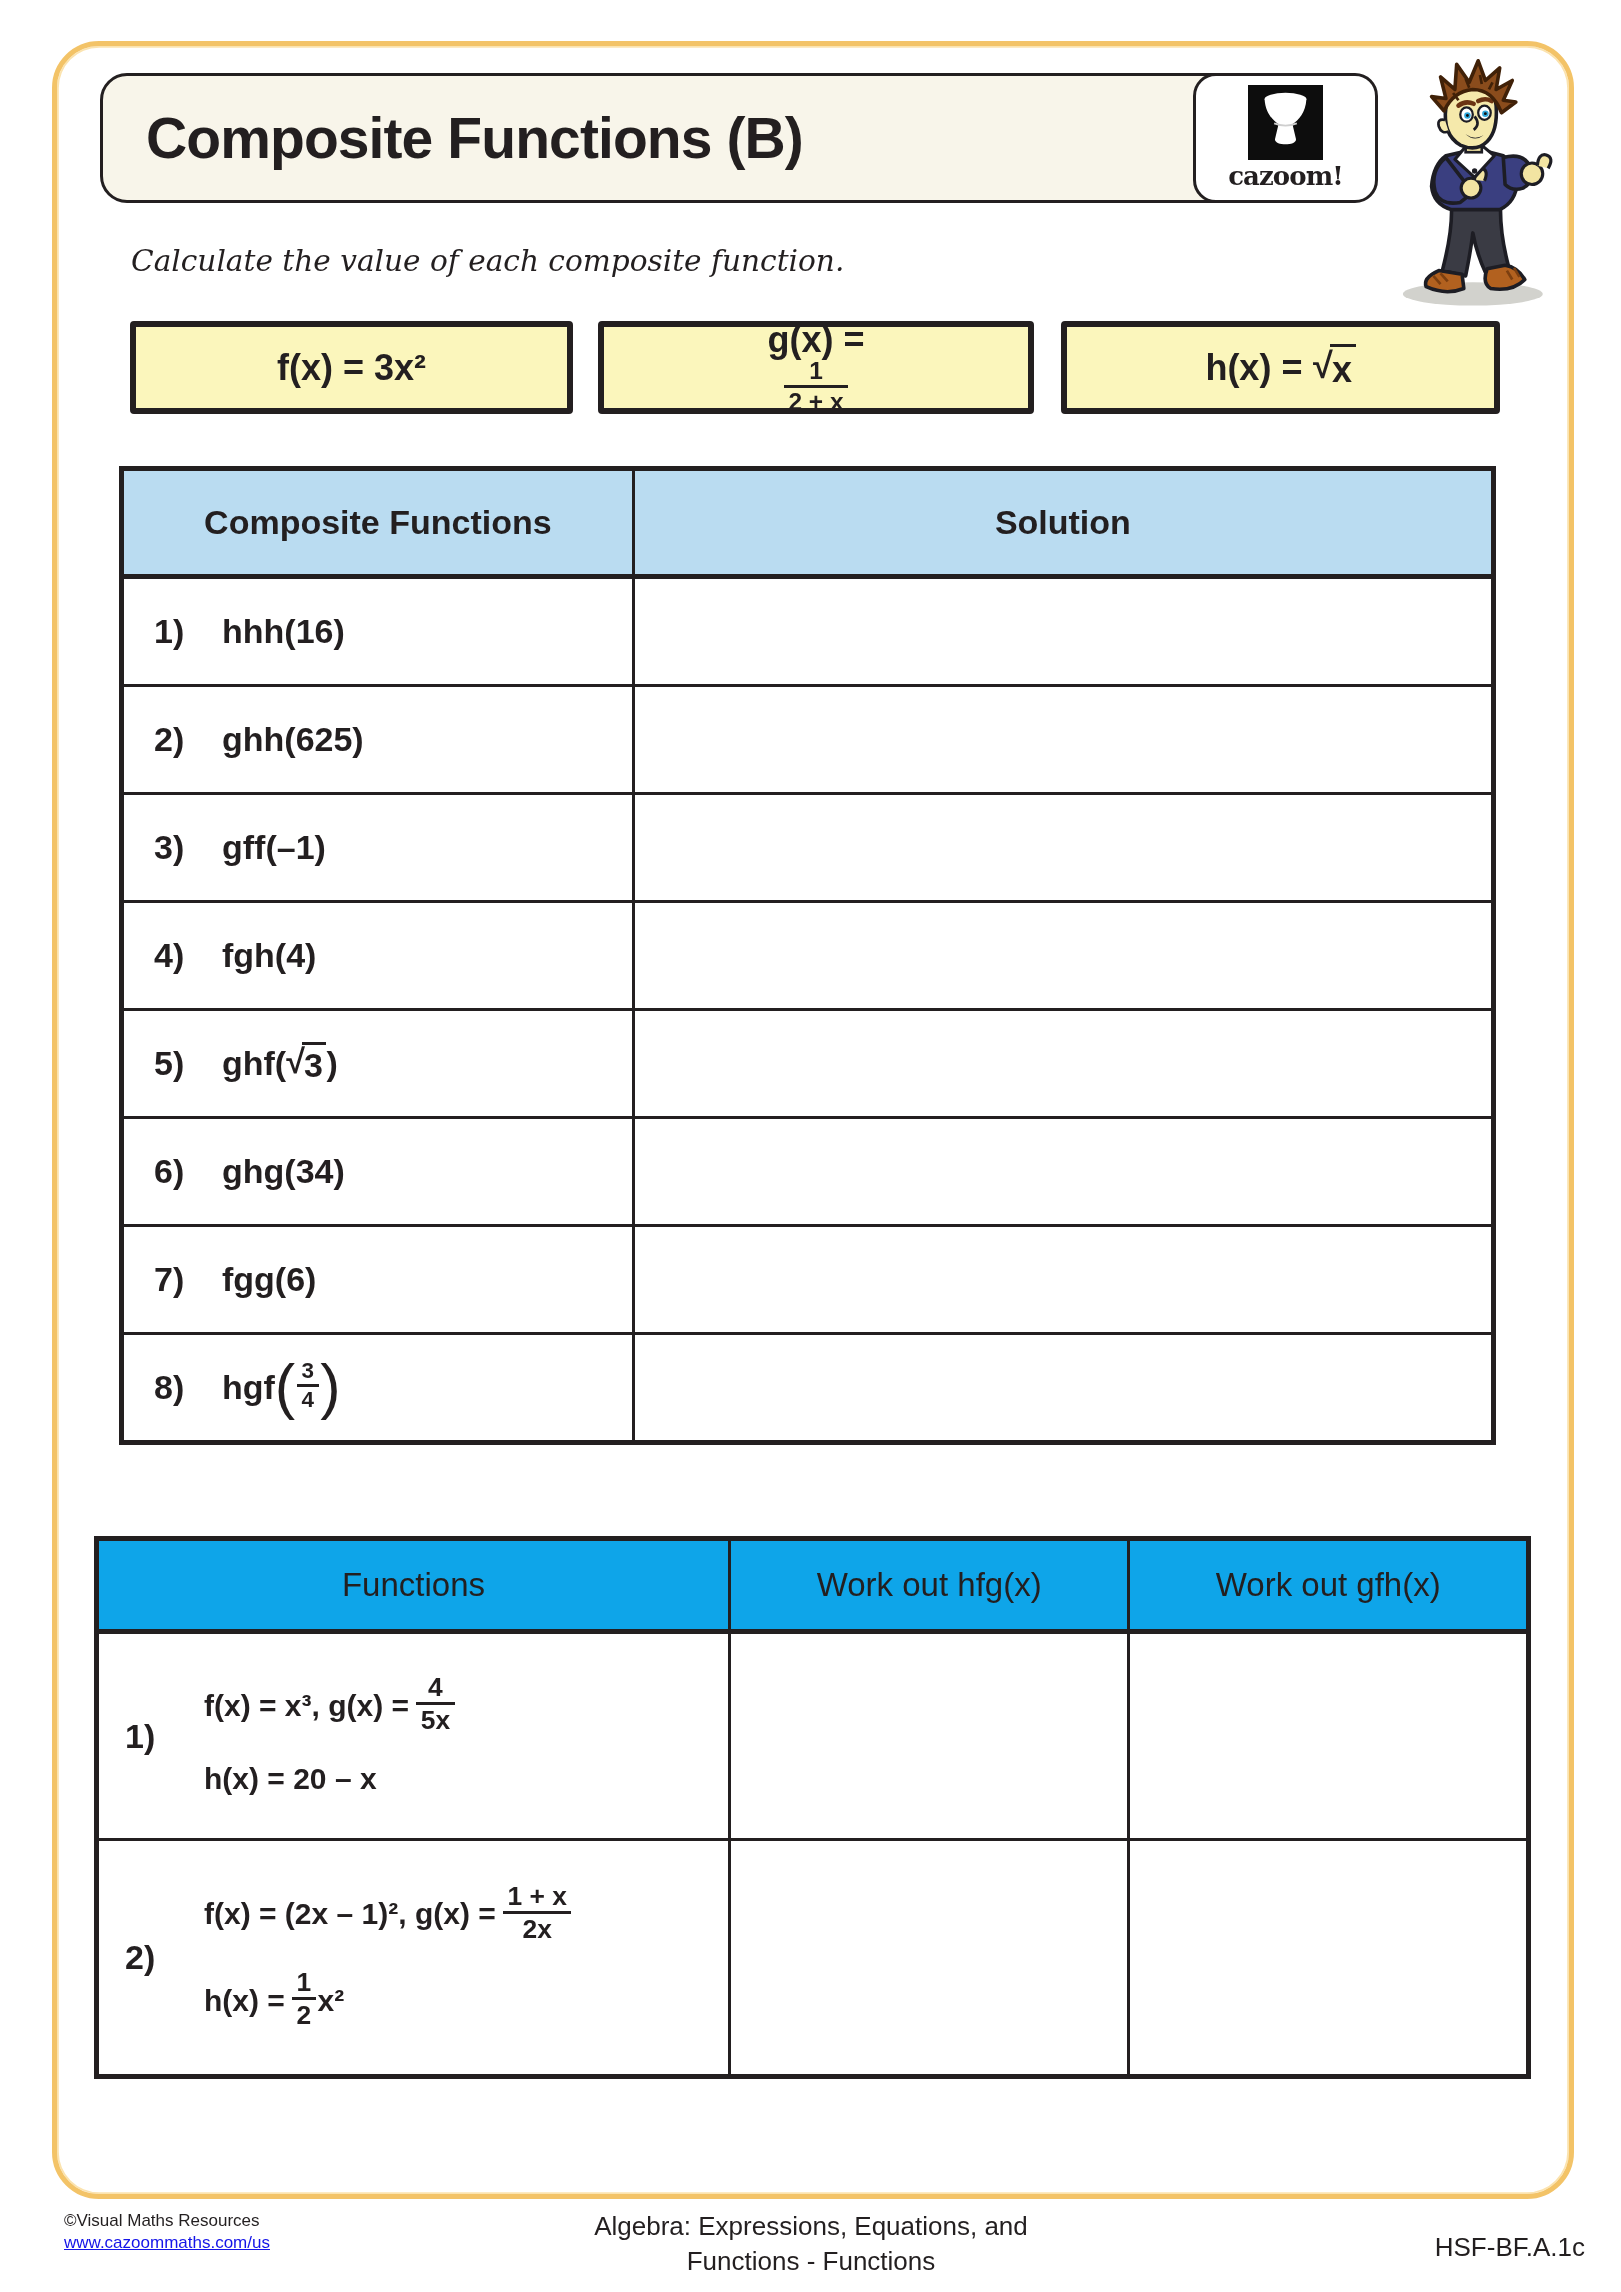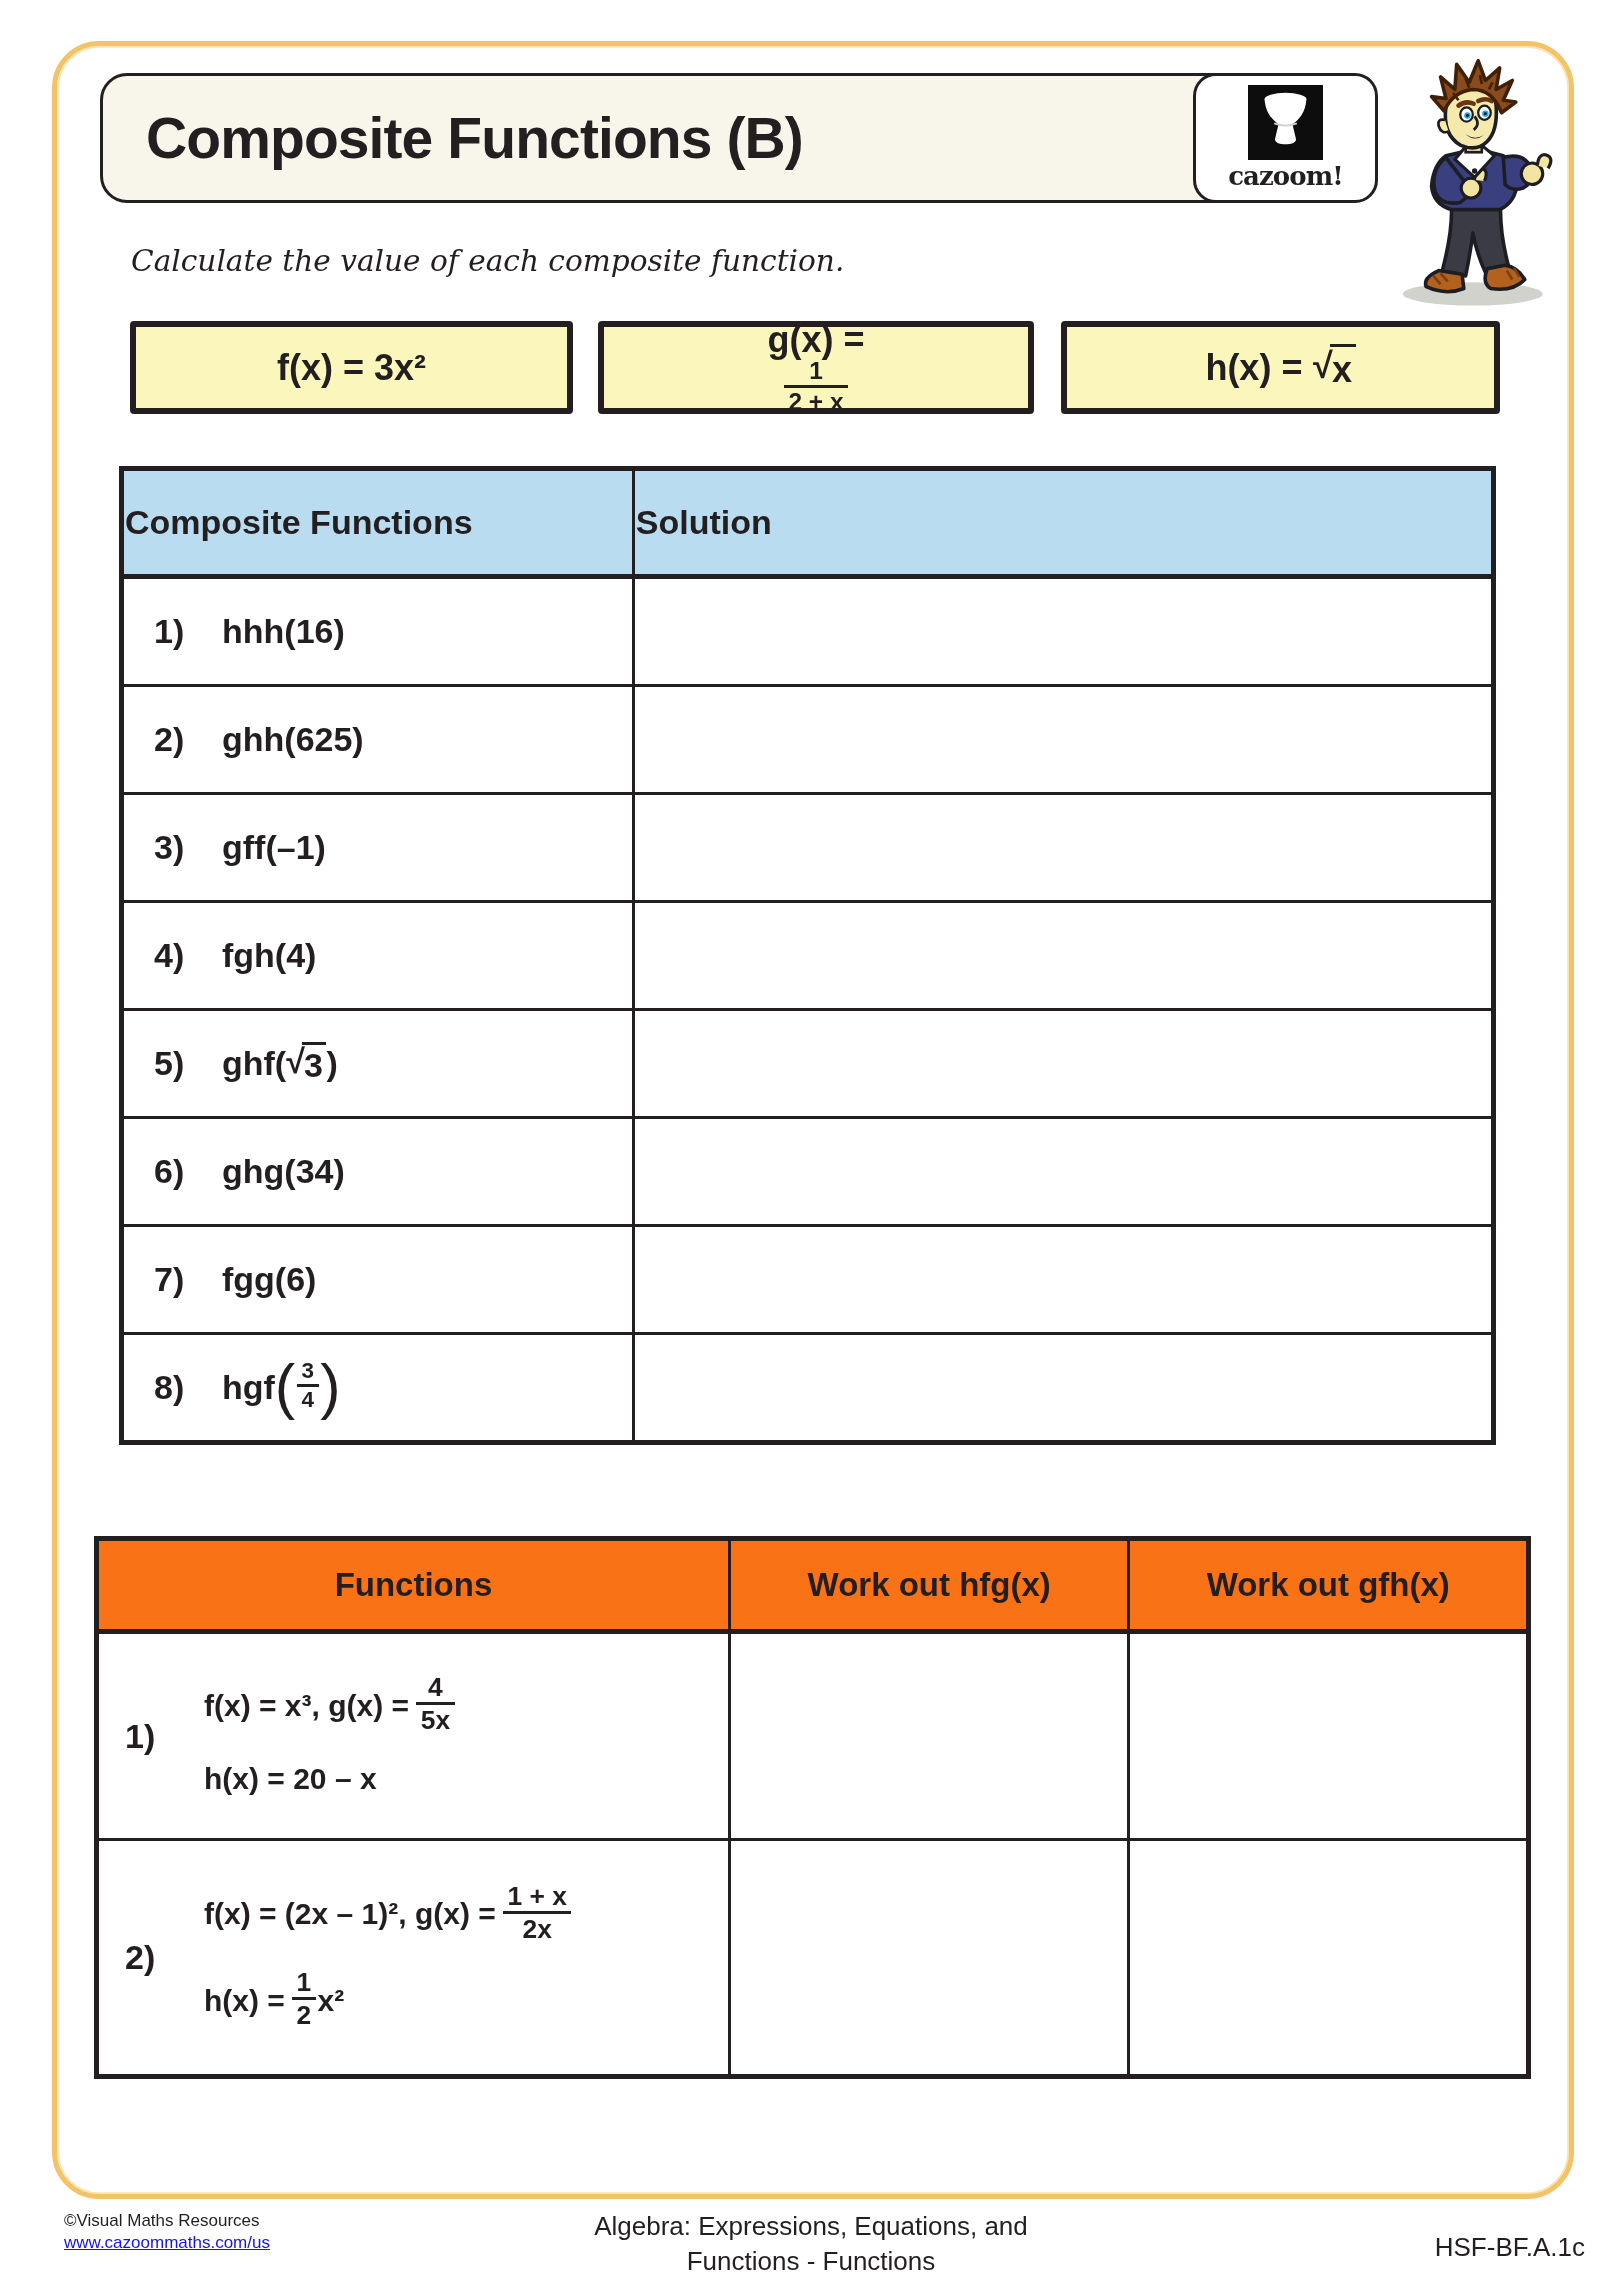--- a/index.html
+++ b/index.html
@@ -49,30 +49,30 @@
   .rsign{position:relative;top:0.9px;margin-right:-2.7px;}
   .rarg{border-top:3.6px solid #231f20;padding:1.8px 3.6px 0 1.8px;}
 
   .bigp{display:inline-block;font-size:1.8em;font-weight:500;line-height:0.85;
         transform:scaleY(1.0);vertical-align:middle;position:relative;top:-1.8px;}
 
   
   table{border-collapse:collapse;table-layout:fixed;}
   .t1{position:absolute;left:119px;top:466px;width:1377px;border:5.4px solid #231f20;}
   .t1 th{background:#badcf1;border:3.6px solid #231f20;border-bottom-width:5.4px;height:101px;
-        font-size:34px;font-weight:bold;text-align:left;vertical-align:middle;}
+        font-size:34px;font-weight:bold;text-align:center;vertical-align:middle;}
   .t1 td{border:3.6px solid #231f20;height:103px;vertical-align:middle;background:#fff;}
   .t1 td.q{padding-left:30px;font-size:34px;font-weight:bold;}
   .qwrap{display:flex;align-items:center;}
   .qnum{width:68px;flex:0 0 auto;}
   .qexpr{display:inline-flex;align-items:center;}
 
   .t2{position:absolute;left:94px;top:1536px;width:1437px;border:5.4px solid #231f20;}
-  .t2 th{background:#f97316;border:3.6px solid #231f20;border-bottom-width:5.4px;height:86px;
-        font-size:33px;font-weight:bold;text-align:center;vertical-align:middle;}
+  .t2 th{background:#0ea5e9;border:3.6px solid #231f20;border-bottom-width:5.4px;height:86px;
+        font-size:33px;font-weight:normal;text-align:center;vertical-align:middle;}
   .t2 td{border:3.6px solid #231f20;vertical-align:middle;background:#fff;}
   .t2 td.fcell{height:202px;}
   .t2 tr.r2 td.fcell{height:231px;}
   .cell2{display:flex;align-items:center;padding-left:25px;font-size:30px;font-weight:bold;}
   .c2label{width:79px;flex:0 0 auto;font-size:34px;}
   .mathlines{display:flex;flex-direction:column;gap:27px;}
   .mline{display:flex;align-items:center;}
 
   
   .footer-left{position:absolute;left:64px;top:2210px;font-size:17px;line-height:1.32;}

